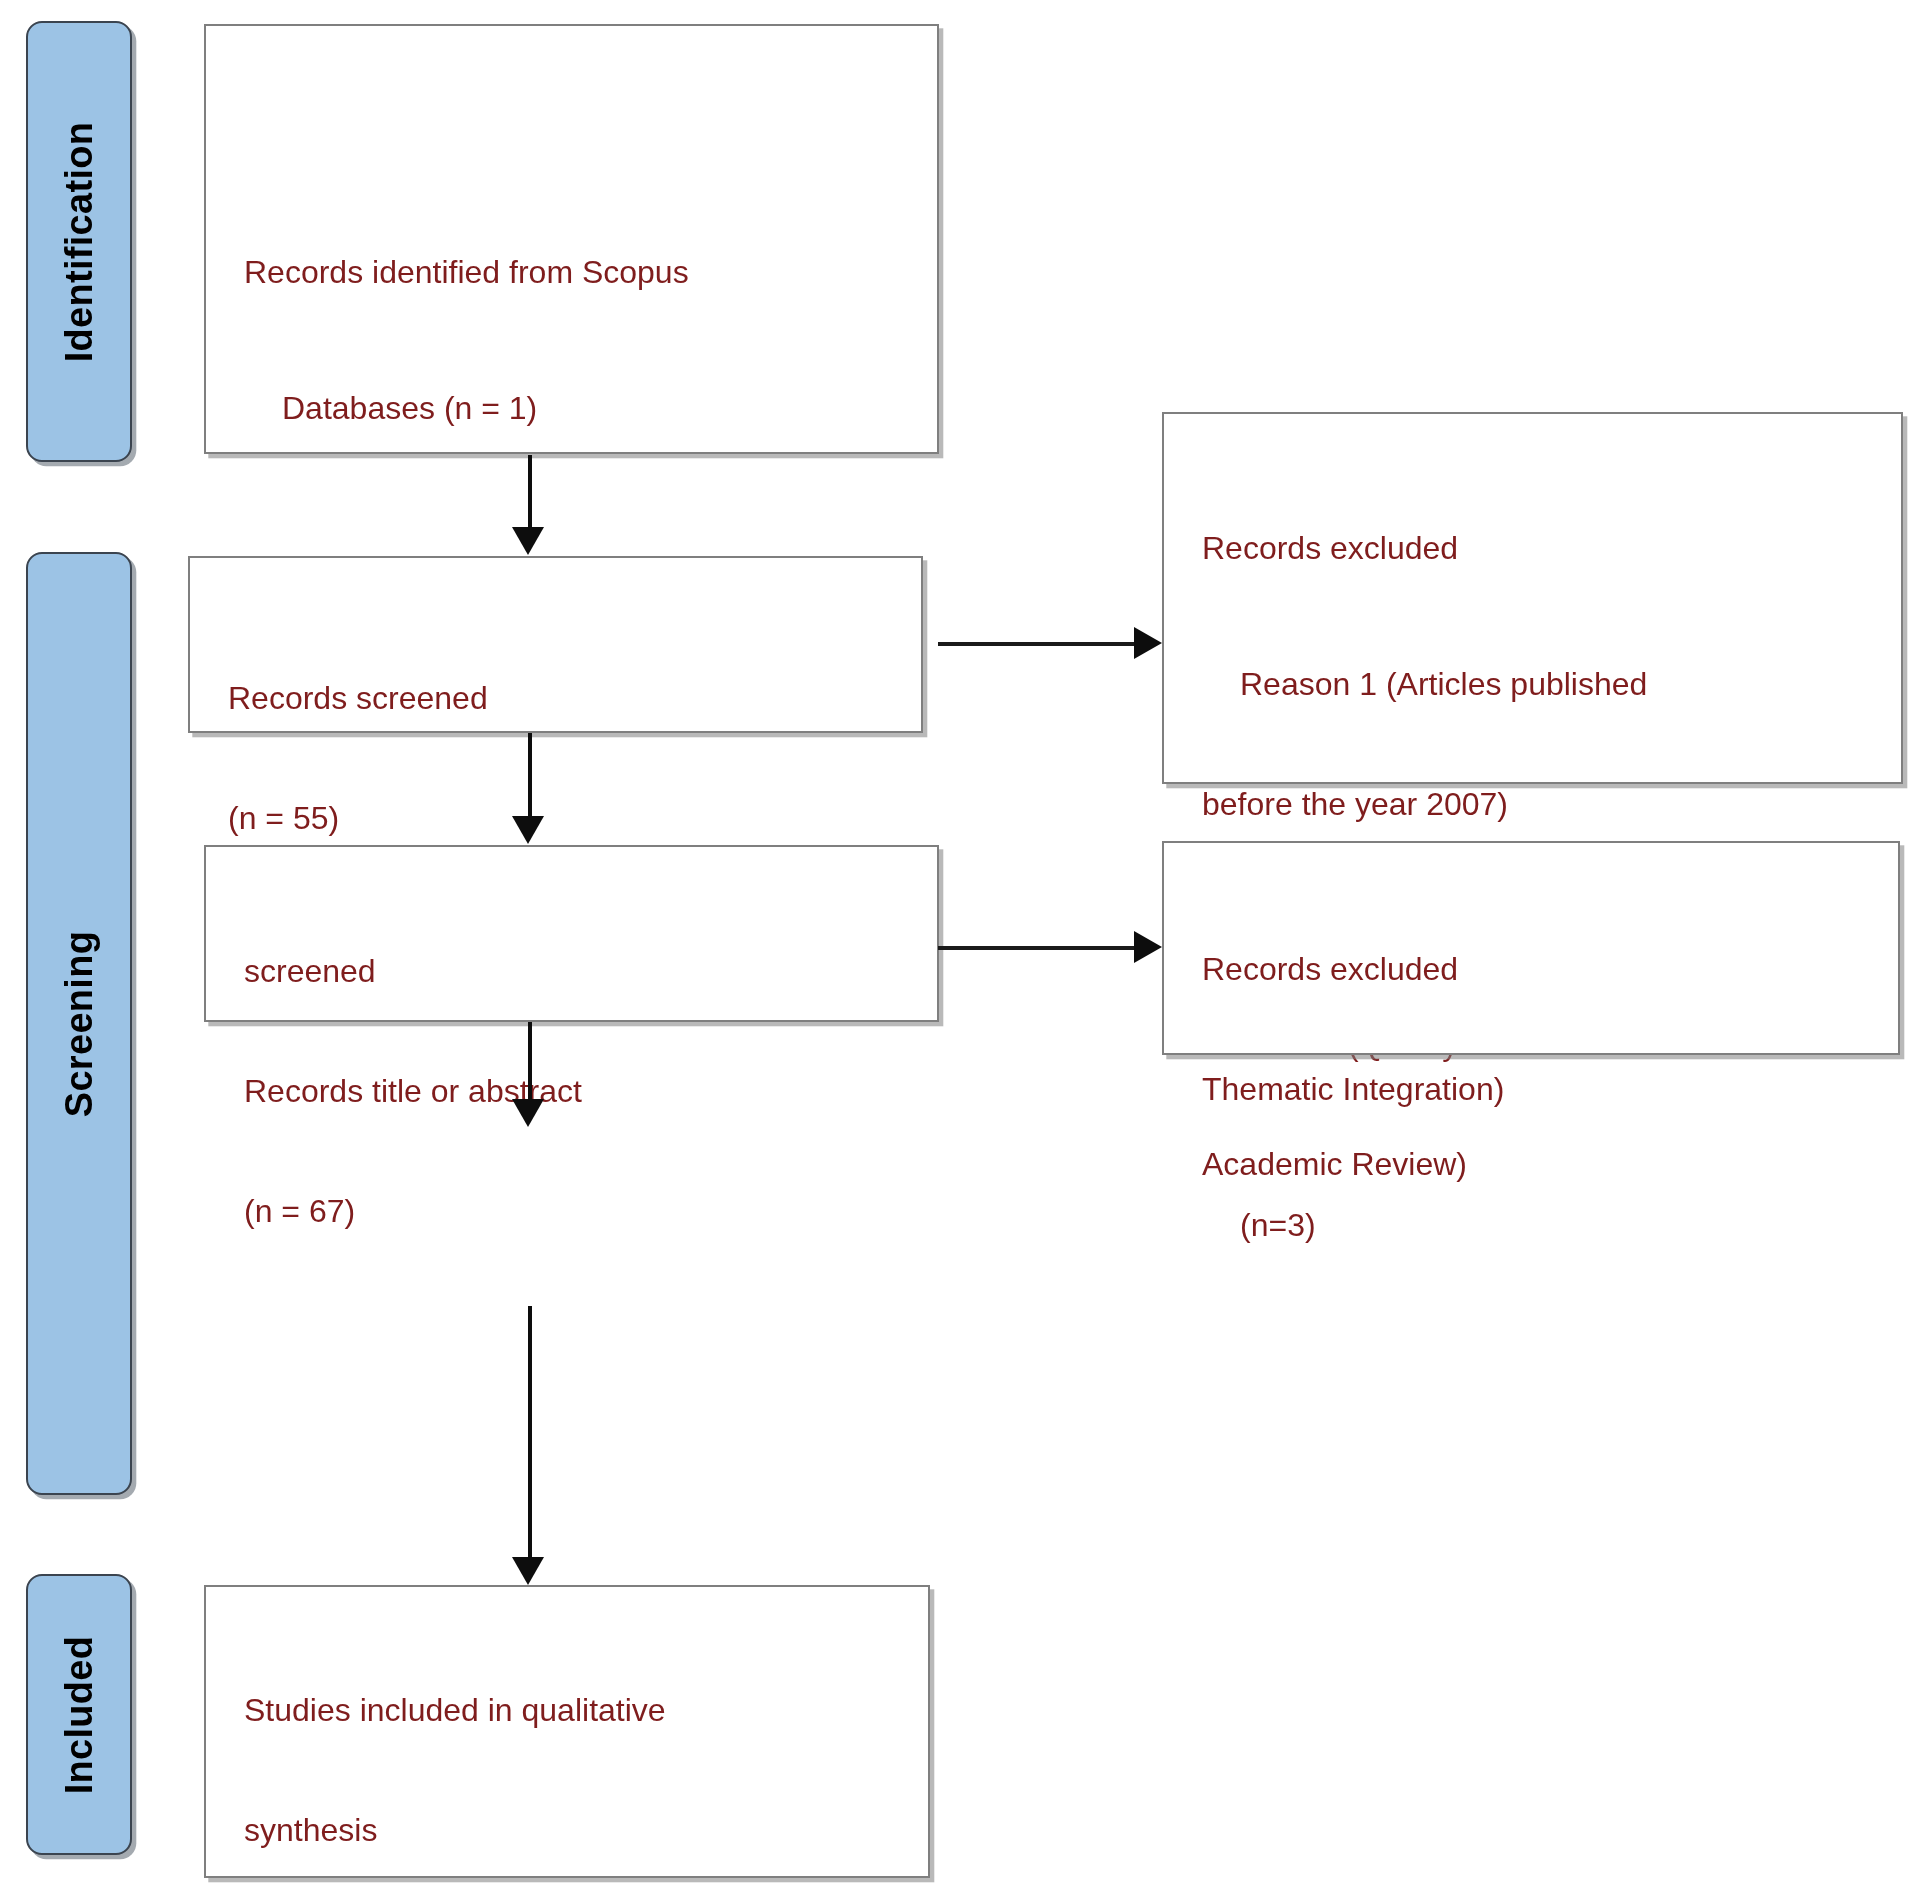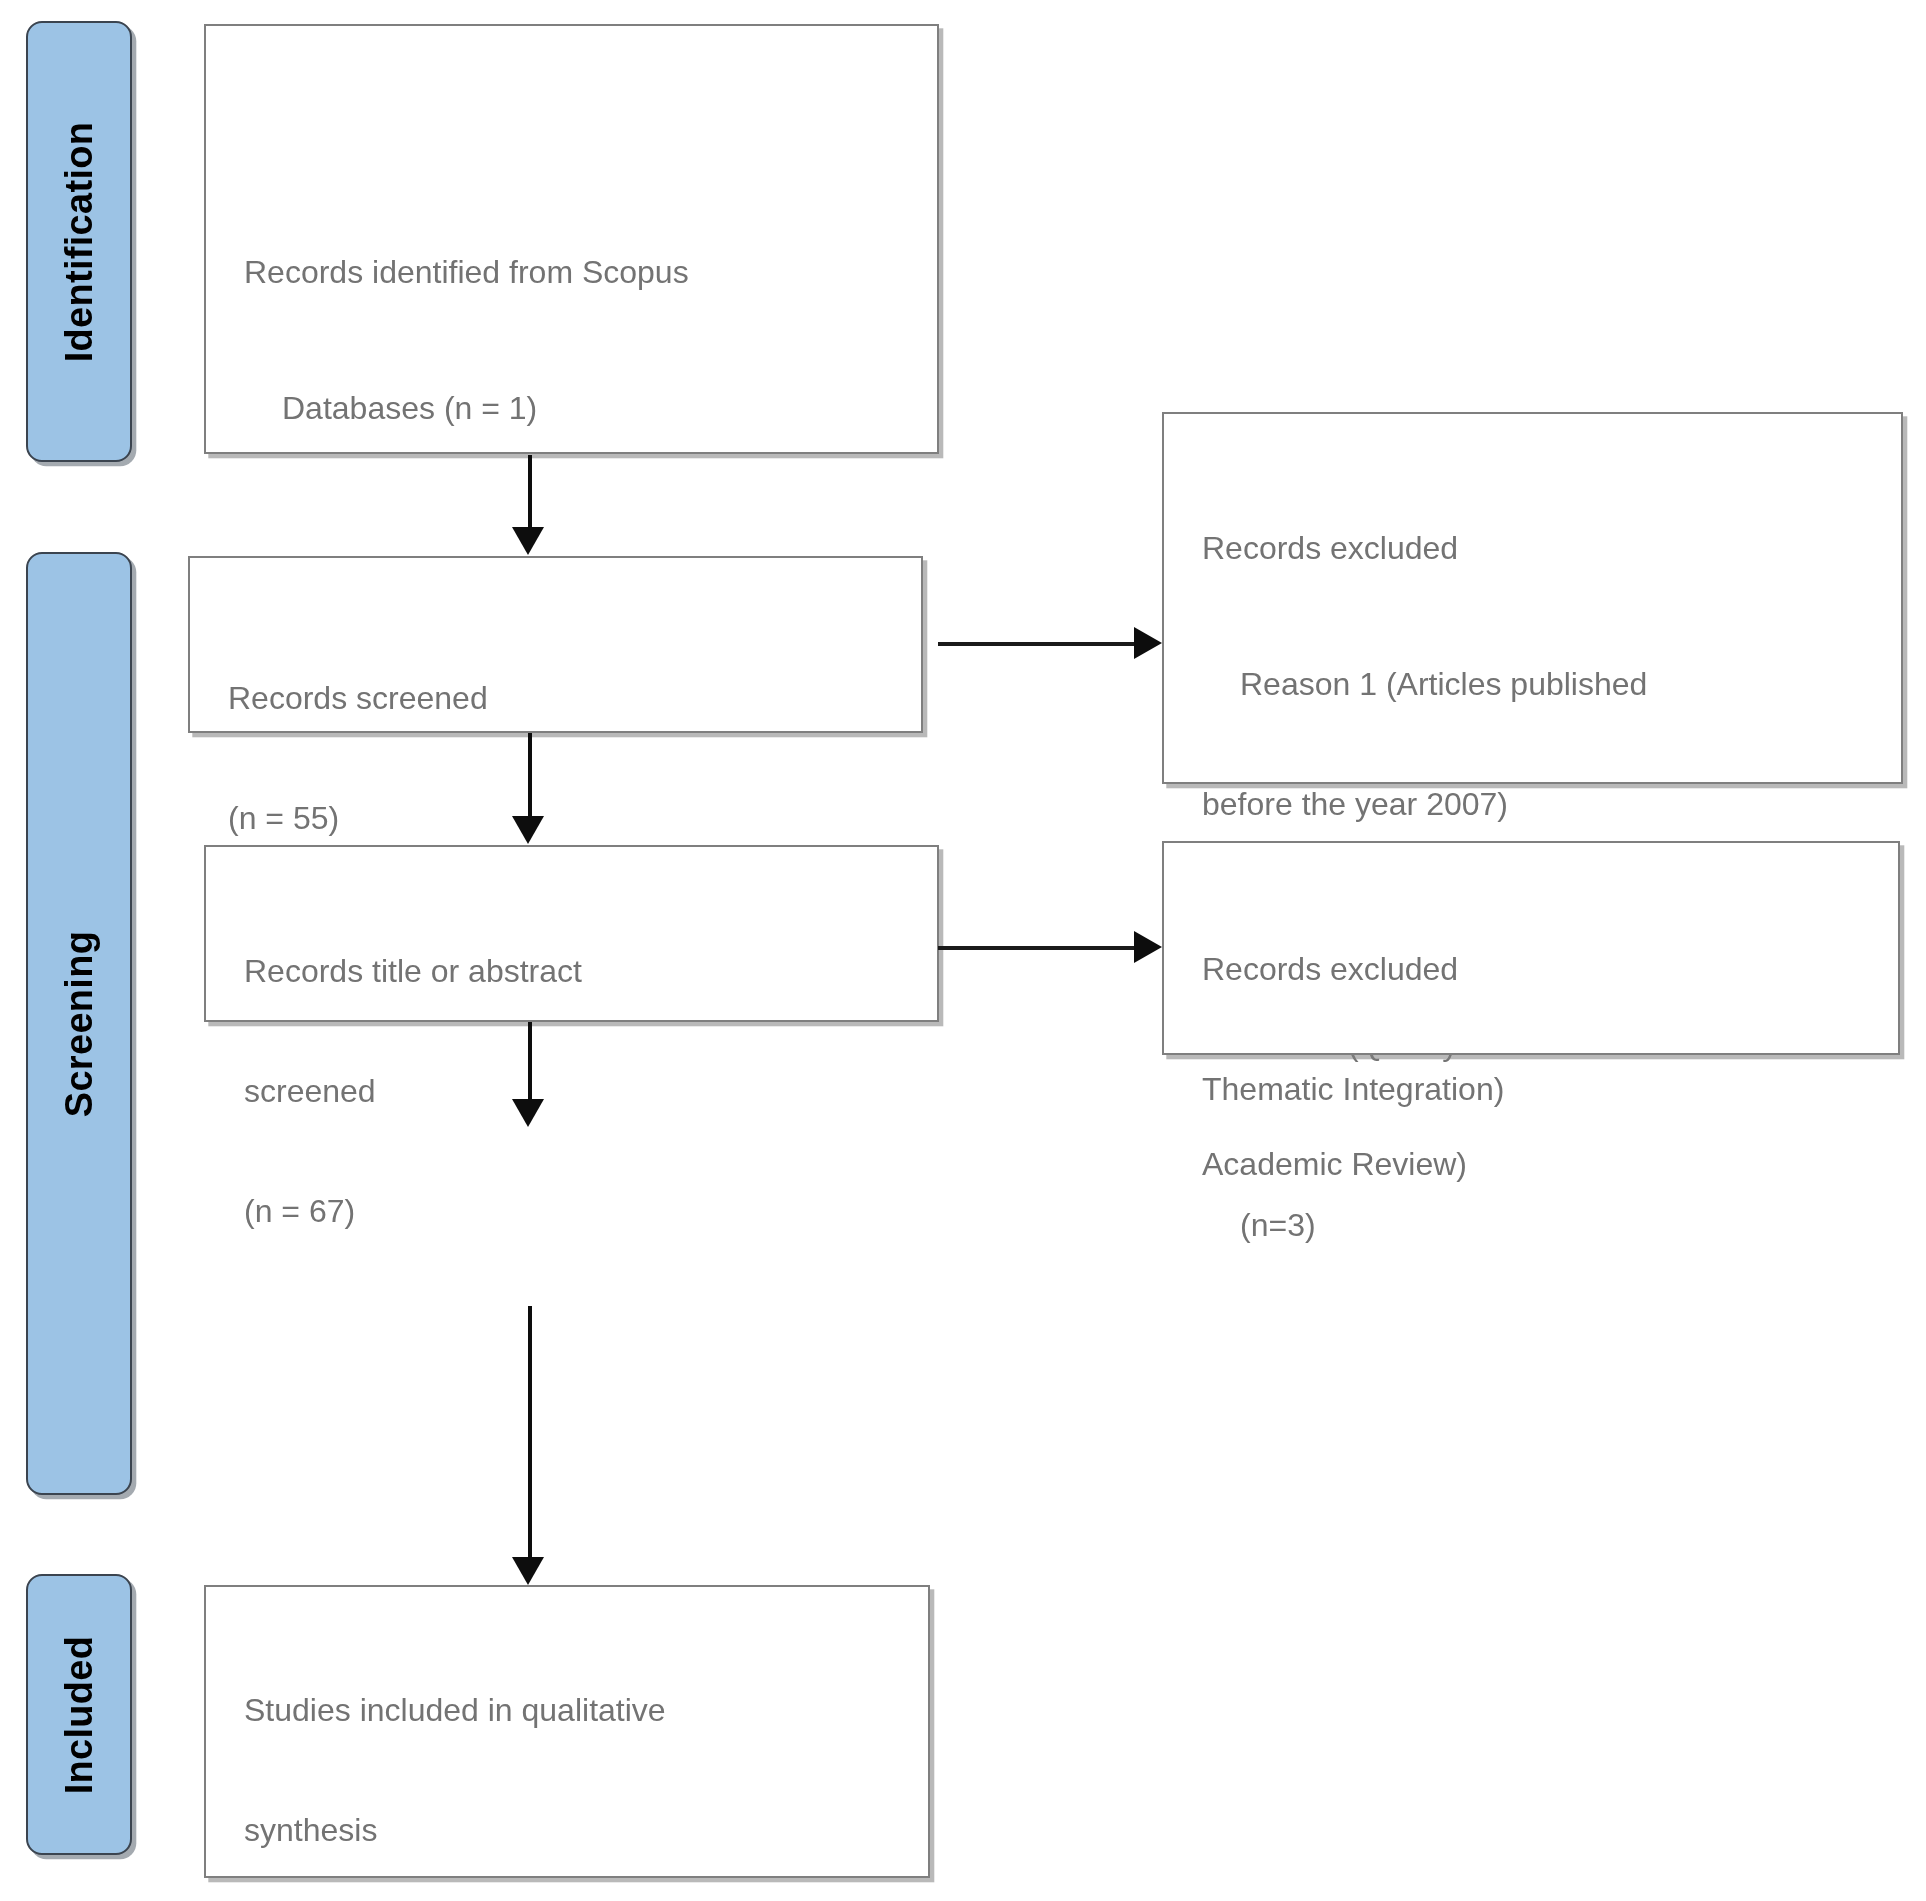--- a/index.html
+++ b/index.html
@@ -49,21 +49,21 @@
     border: 2.4px solid #7F7F7F;
     box-sizing: border-box;
     box-shadow: 4.3px 4.3px 0 rgba(128,128,128,0.55);
   }
   .flow-box .box-text {
     position: absolute;
     left: 38px;
     right: 11px;
     font-size: 32px;
     line-height: 40px;
-    color: #737373;
+    color: #7f1d1d;
     white-space: pre-wrap;
   }
   .flow-box .box-text .ind {
     display: block;
     padding-left: 38px;
     margin-top: 16px;
   }
   .flow-box .box-text .ln {
     display: block;
   }
@@ -142,22 +142,22 @@
       <span class="ln">Reason 2 (Quality and</span>
       <span class="ln">Academic Review)</span>
     </div>
   </div>
 
   <div class="v-line" style="left:528px; top:733px; height:84px;"></div>
   <div class="v-head" style="left:512px; top:816px;"></div>
 
   <div class="flow-box" style="left:204px; top:845px; width:735px; height:177px;">
     <div class="box-text" style="top:24.4px;">
+      <span class="ln">screened</span>
       <span class="ln">Records title or abstract</span>
-      <span class="ln">screened</span>
       <span class="ln">(n = 67)</span>
     </div>
   </div>
 
   <div class="h-line" style="left:938px; top:946px; width:196px;"></div>
   <div class="h-head" style="left:1134px; top:931px;"></div>
 
   <div class="flow-box" style="left:1162px; top:841px; width:738px; height:214px;">
     <div class="box-text" style="top:26px;">
       <span class="ln">Records excluded</span>

